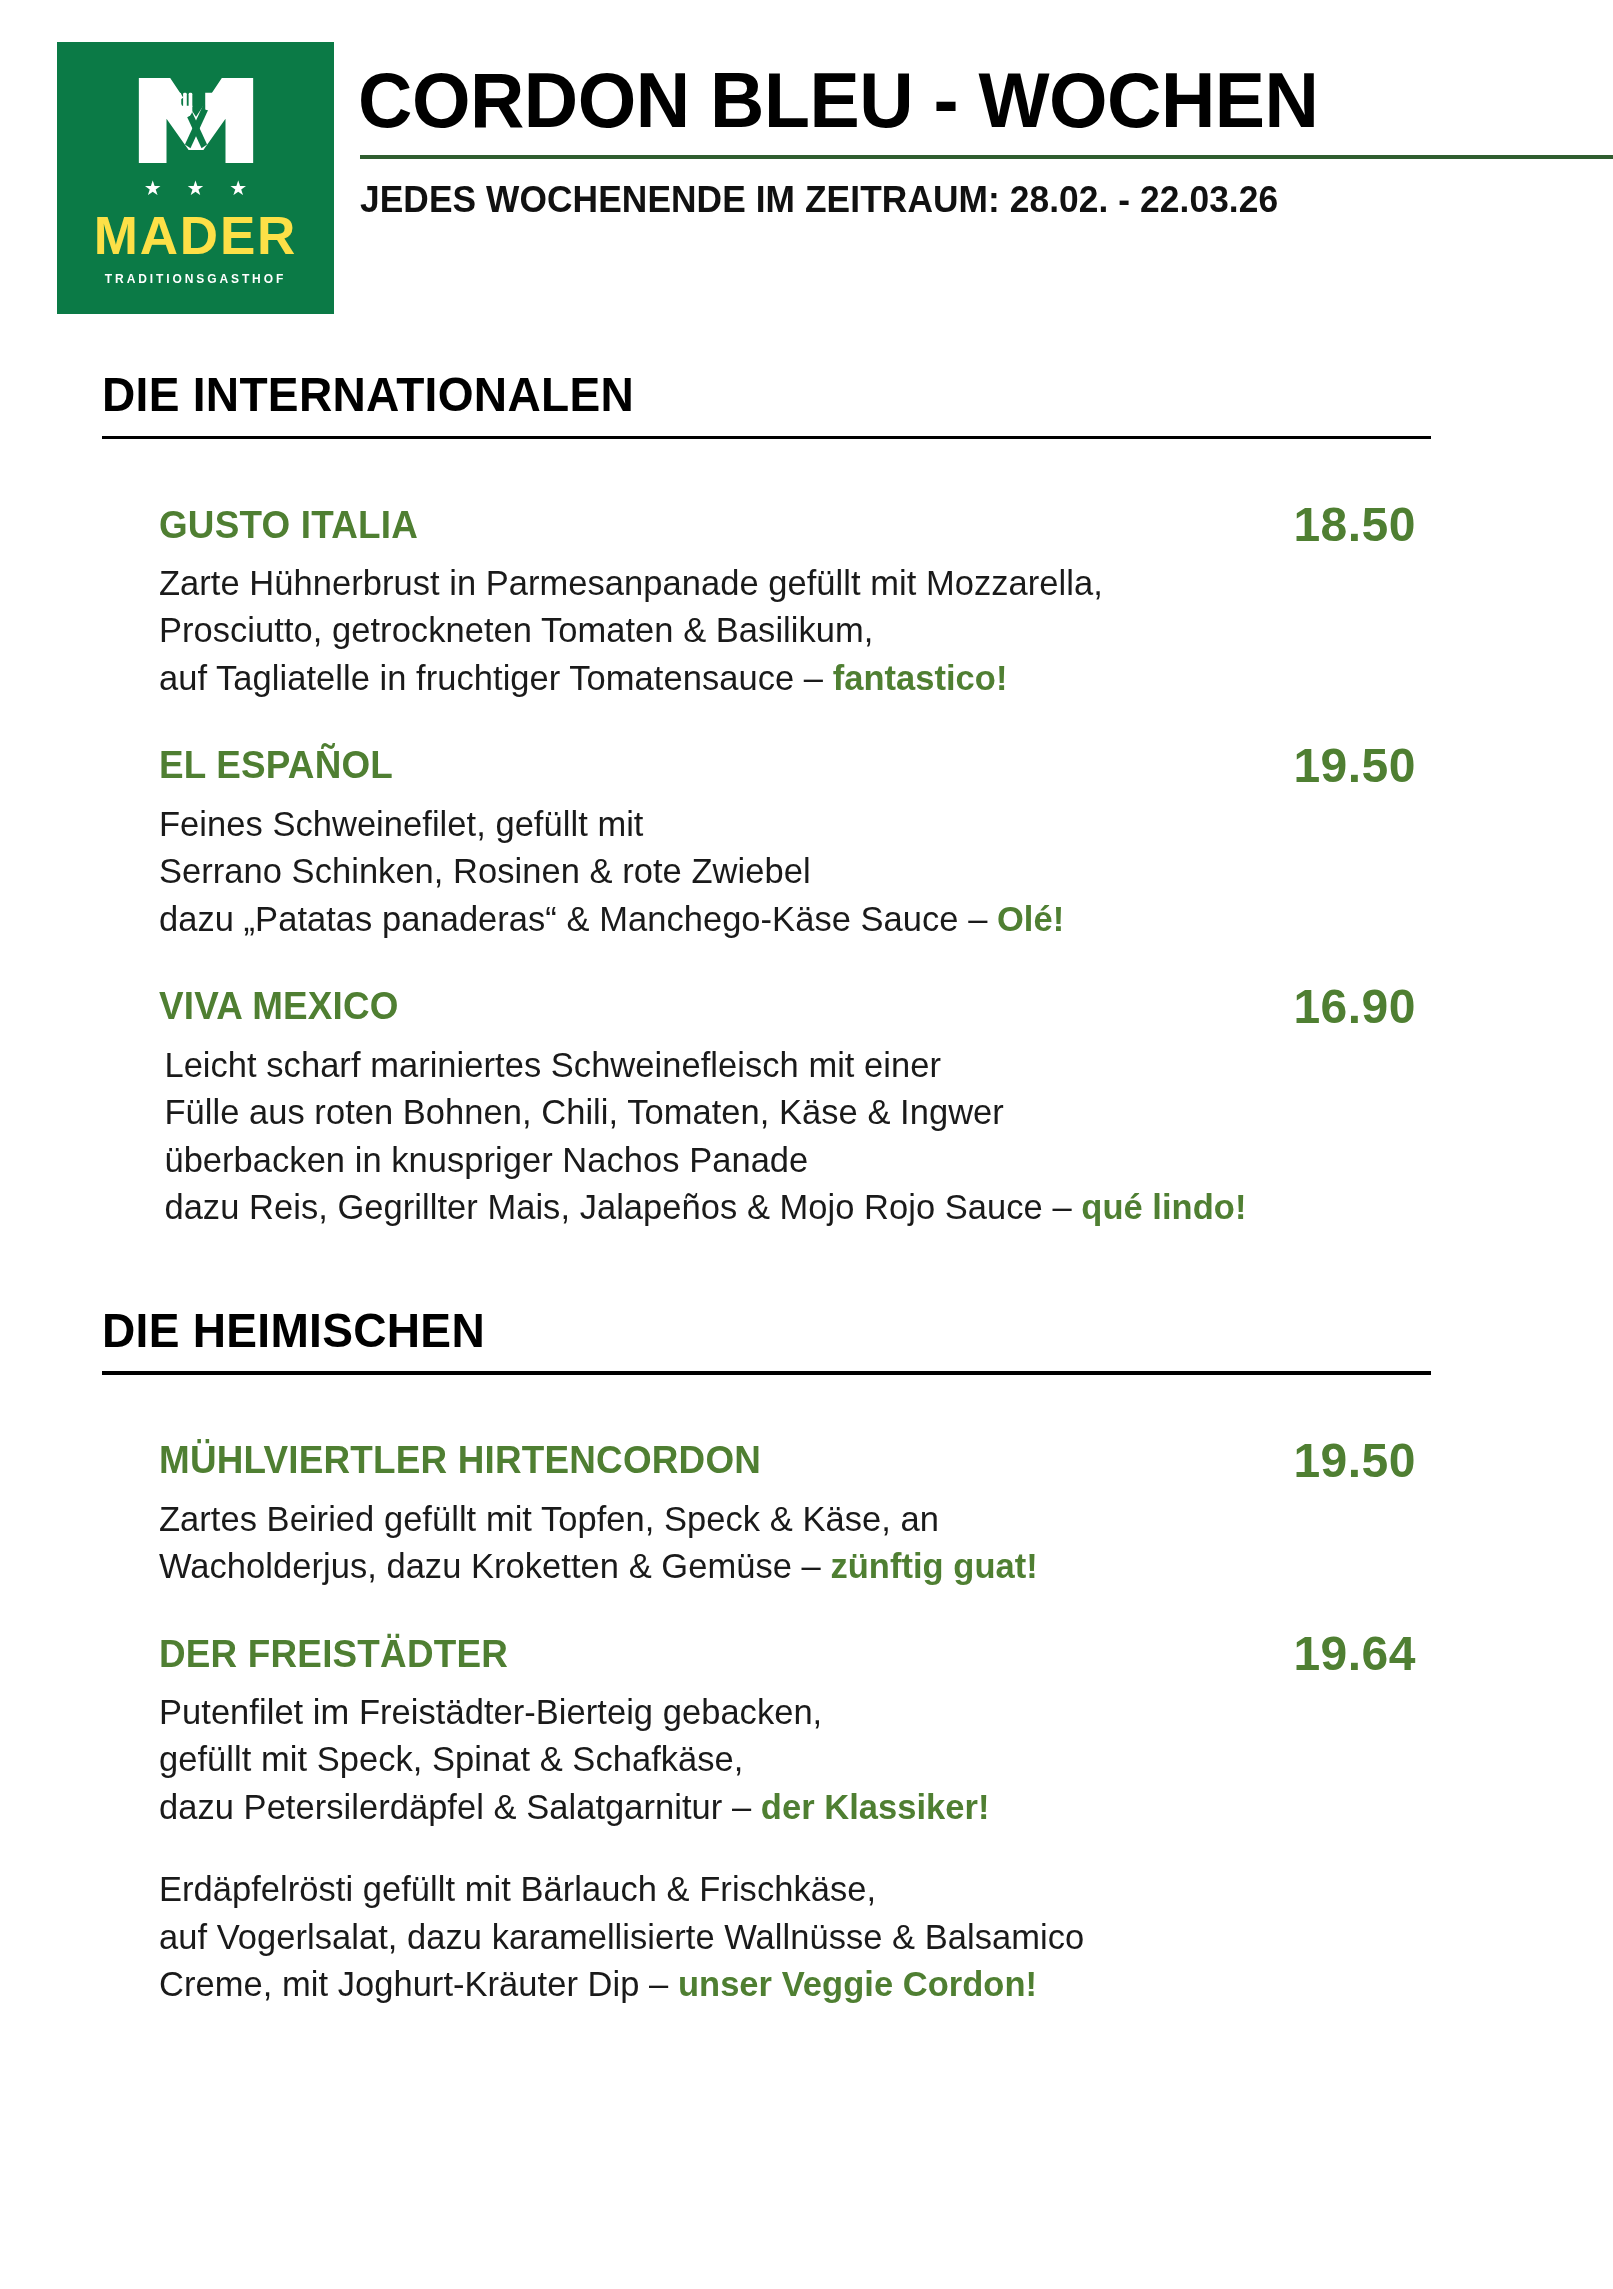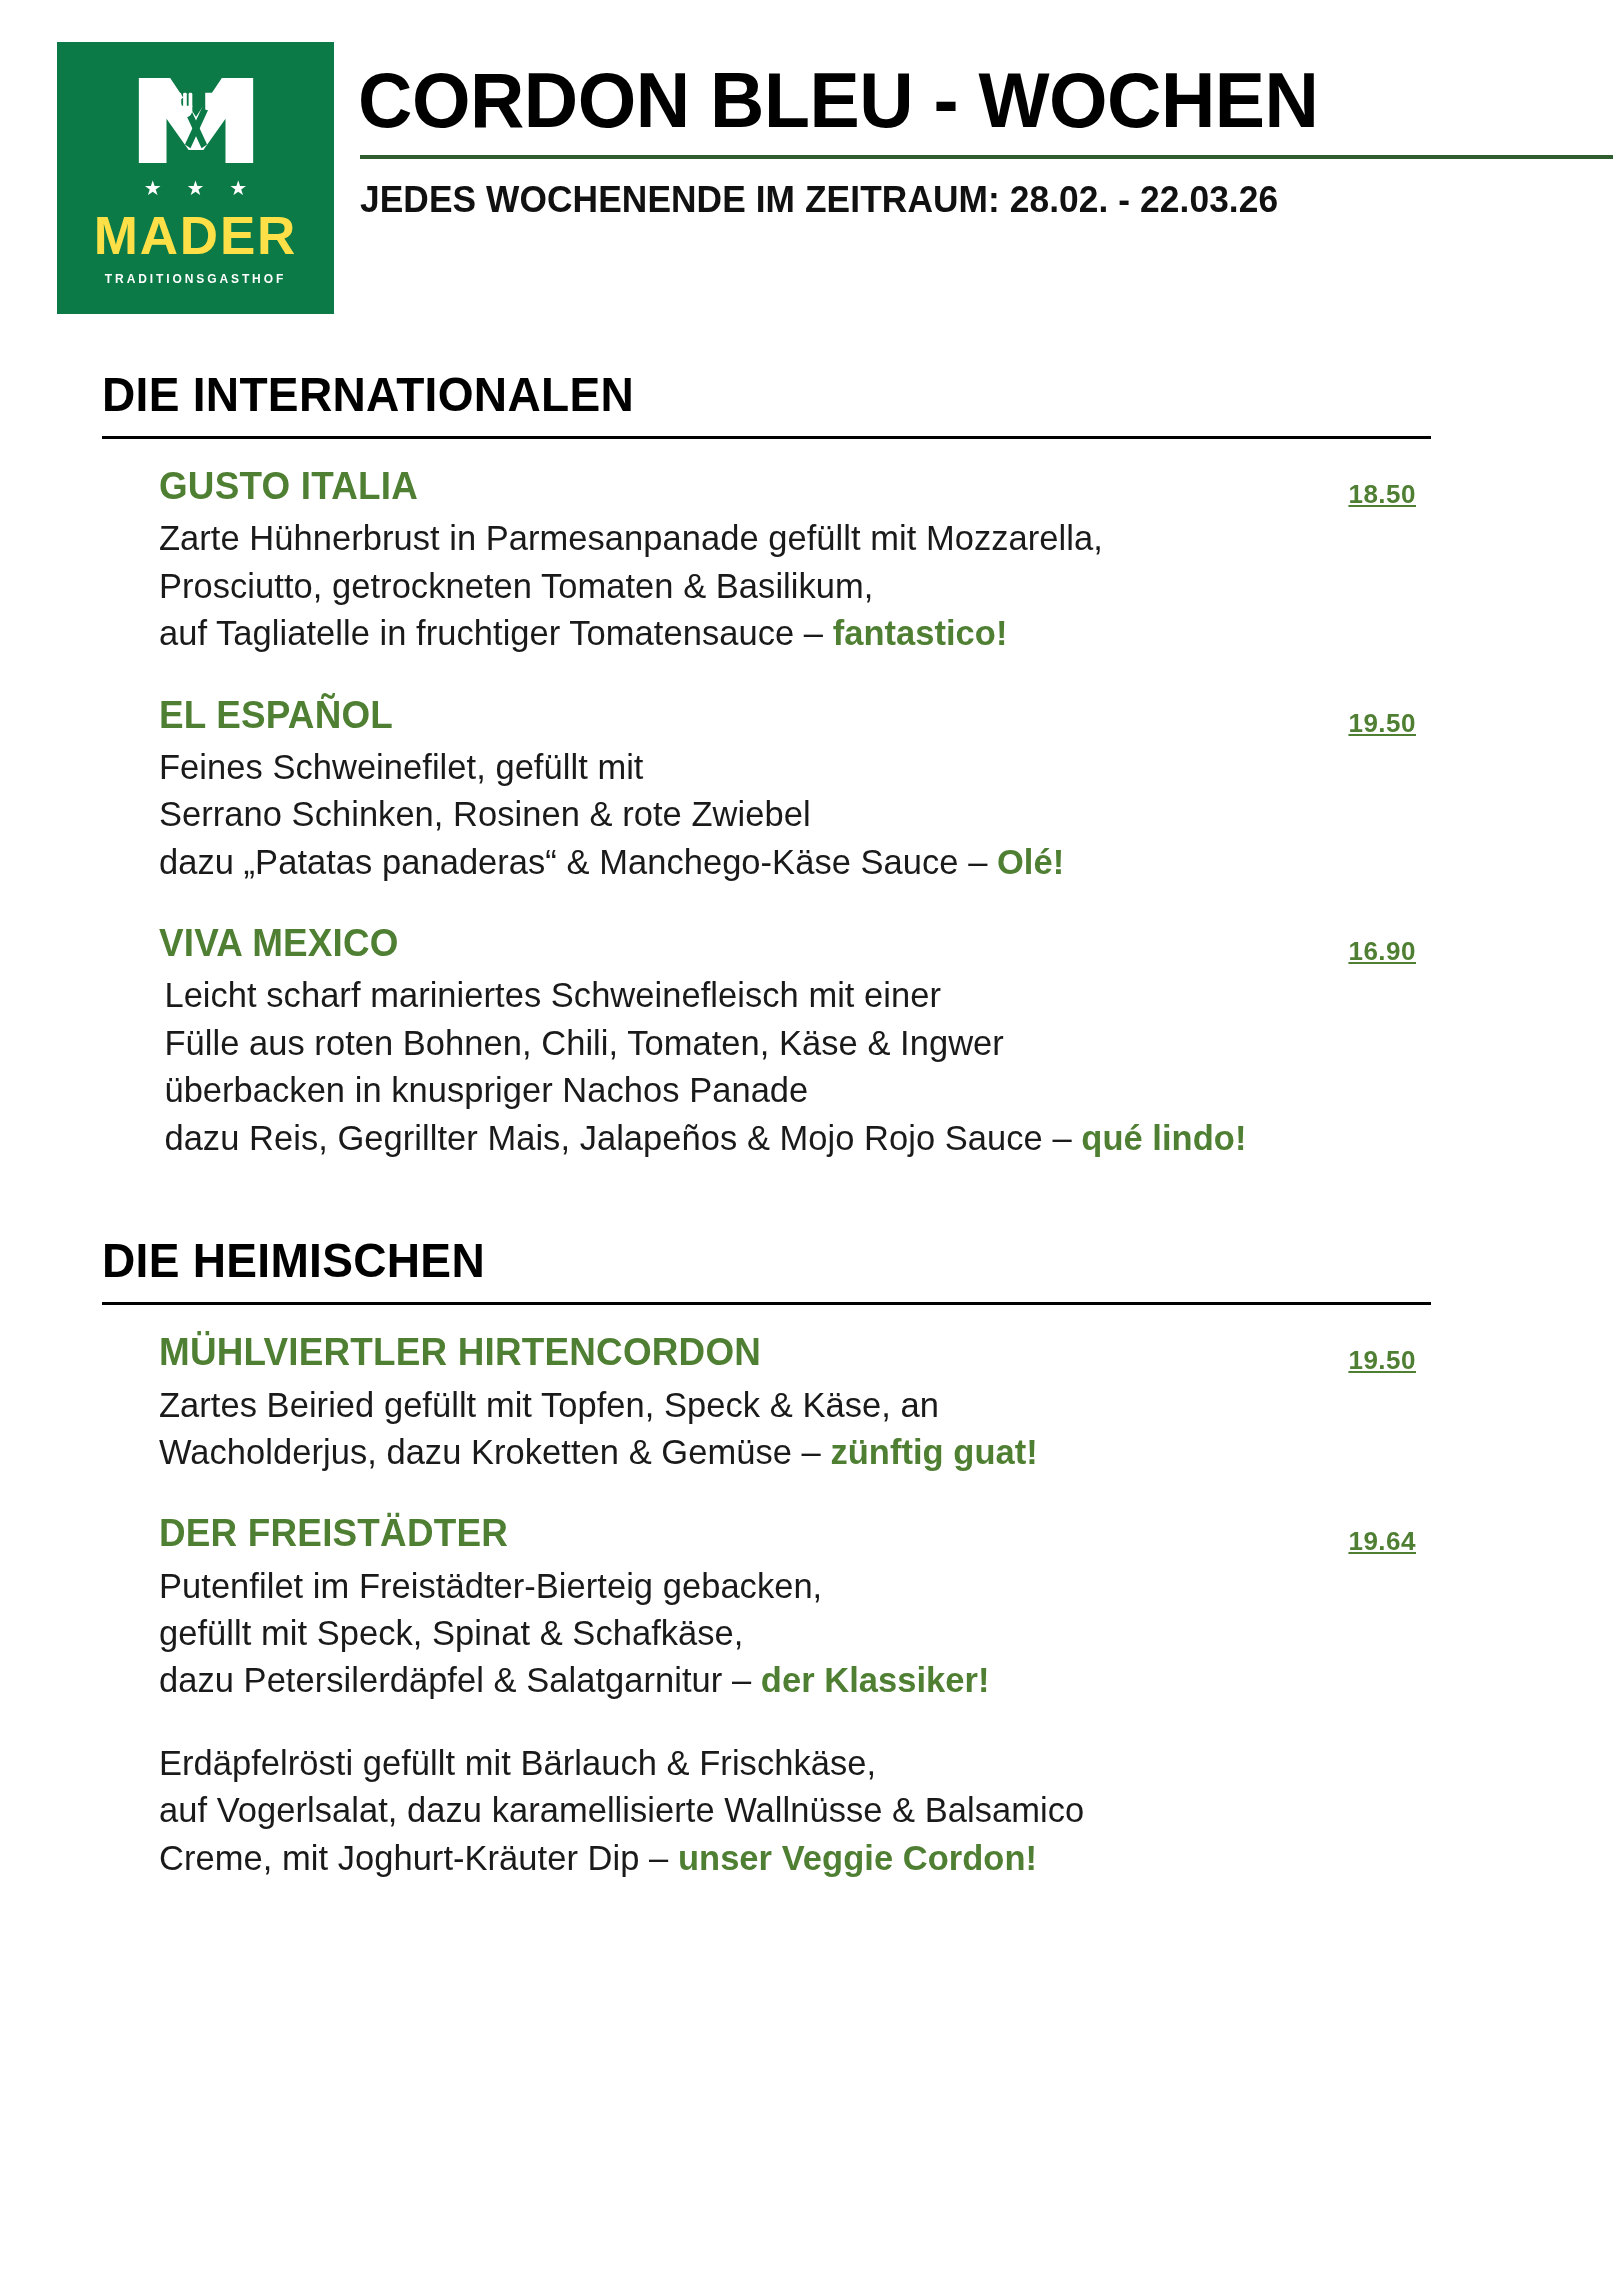--- a/index.html
+++ b/index.html
@@ -131,44 +131,44 @@
     padding-left: 57px;
     padding-top: 24px;
   }
   .dish {
     margin-bottom: 35px;
   }
   .dish:last-child { margin-bottom: 0; }
 
   .dish-head {
     display: flex;
-    align-items: flex-end;
+    align-items: center;
     justify-content: space-between;
     width: 1257px;
+    margin-top: 32px;
   }
   .dish-name {
     font-family: "Liberation Sans Narrow", "Liberation Sans", sans-serif;
     font-weight: bold;
     font-size: 38px;
     letter-spacing: 0.2px;
     color: #4f7f32;
     line-height: 1.25;
     transform: scaleX(0.97);
     transform-origin: left center;
     white-space: nowrap;
   }
   .dish-price {
     font-family: "Liberation Sans Narrow", "Liberation Sans", sans-serif;
     font-weight: bold;
-    font-size: 26px;
+    font-size: 48px;
     color: #4f7f32;
     letter-spacing: 0.5px;
     white-space: nowrap;
     line-height: 1.25;
-    text-decoration: underline;
   }
   .dish-desc {
     margin-top: 3.7px;
   }
   .desc-line {
     font-family: "Liberation Sans Narrow", "Liberation Sans", sans-serif;
     font-size: 35px;
     font-weight: normal;
     color: #1a1a1a;
     line-height: 1.355;

